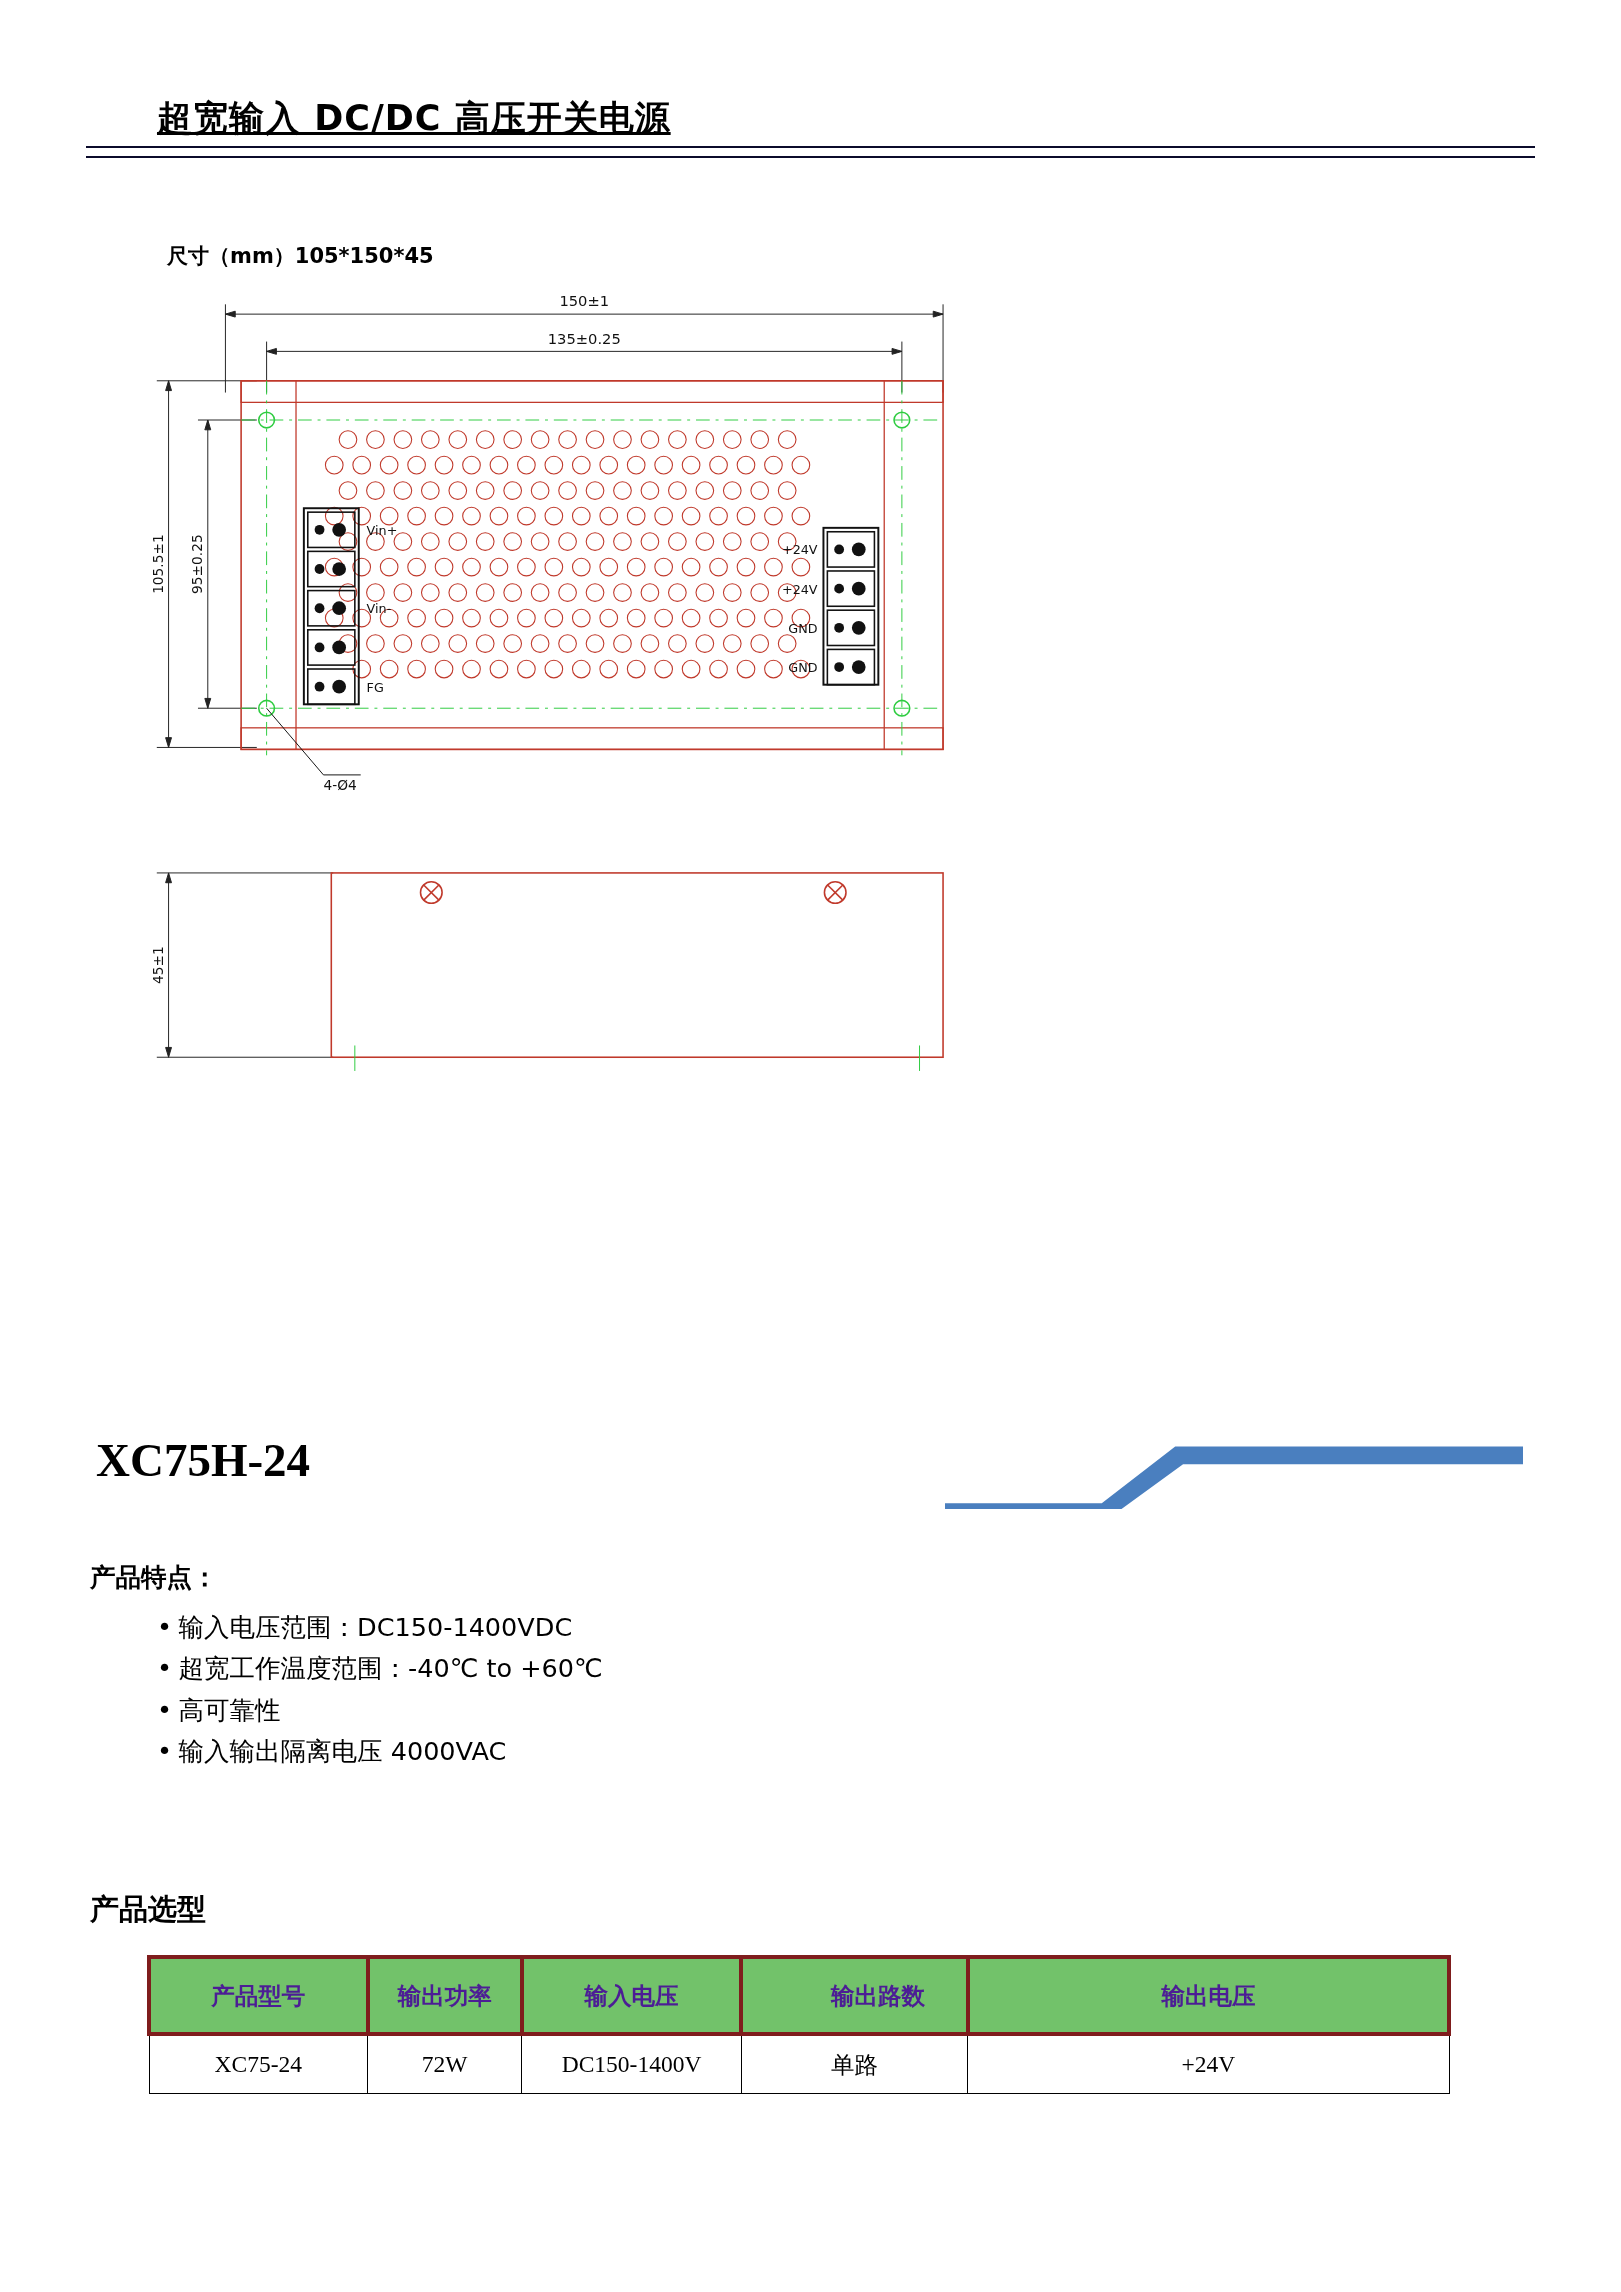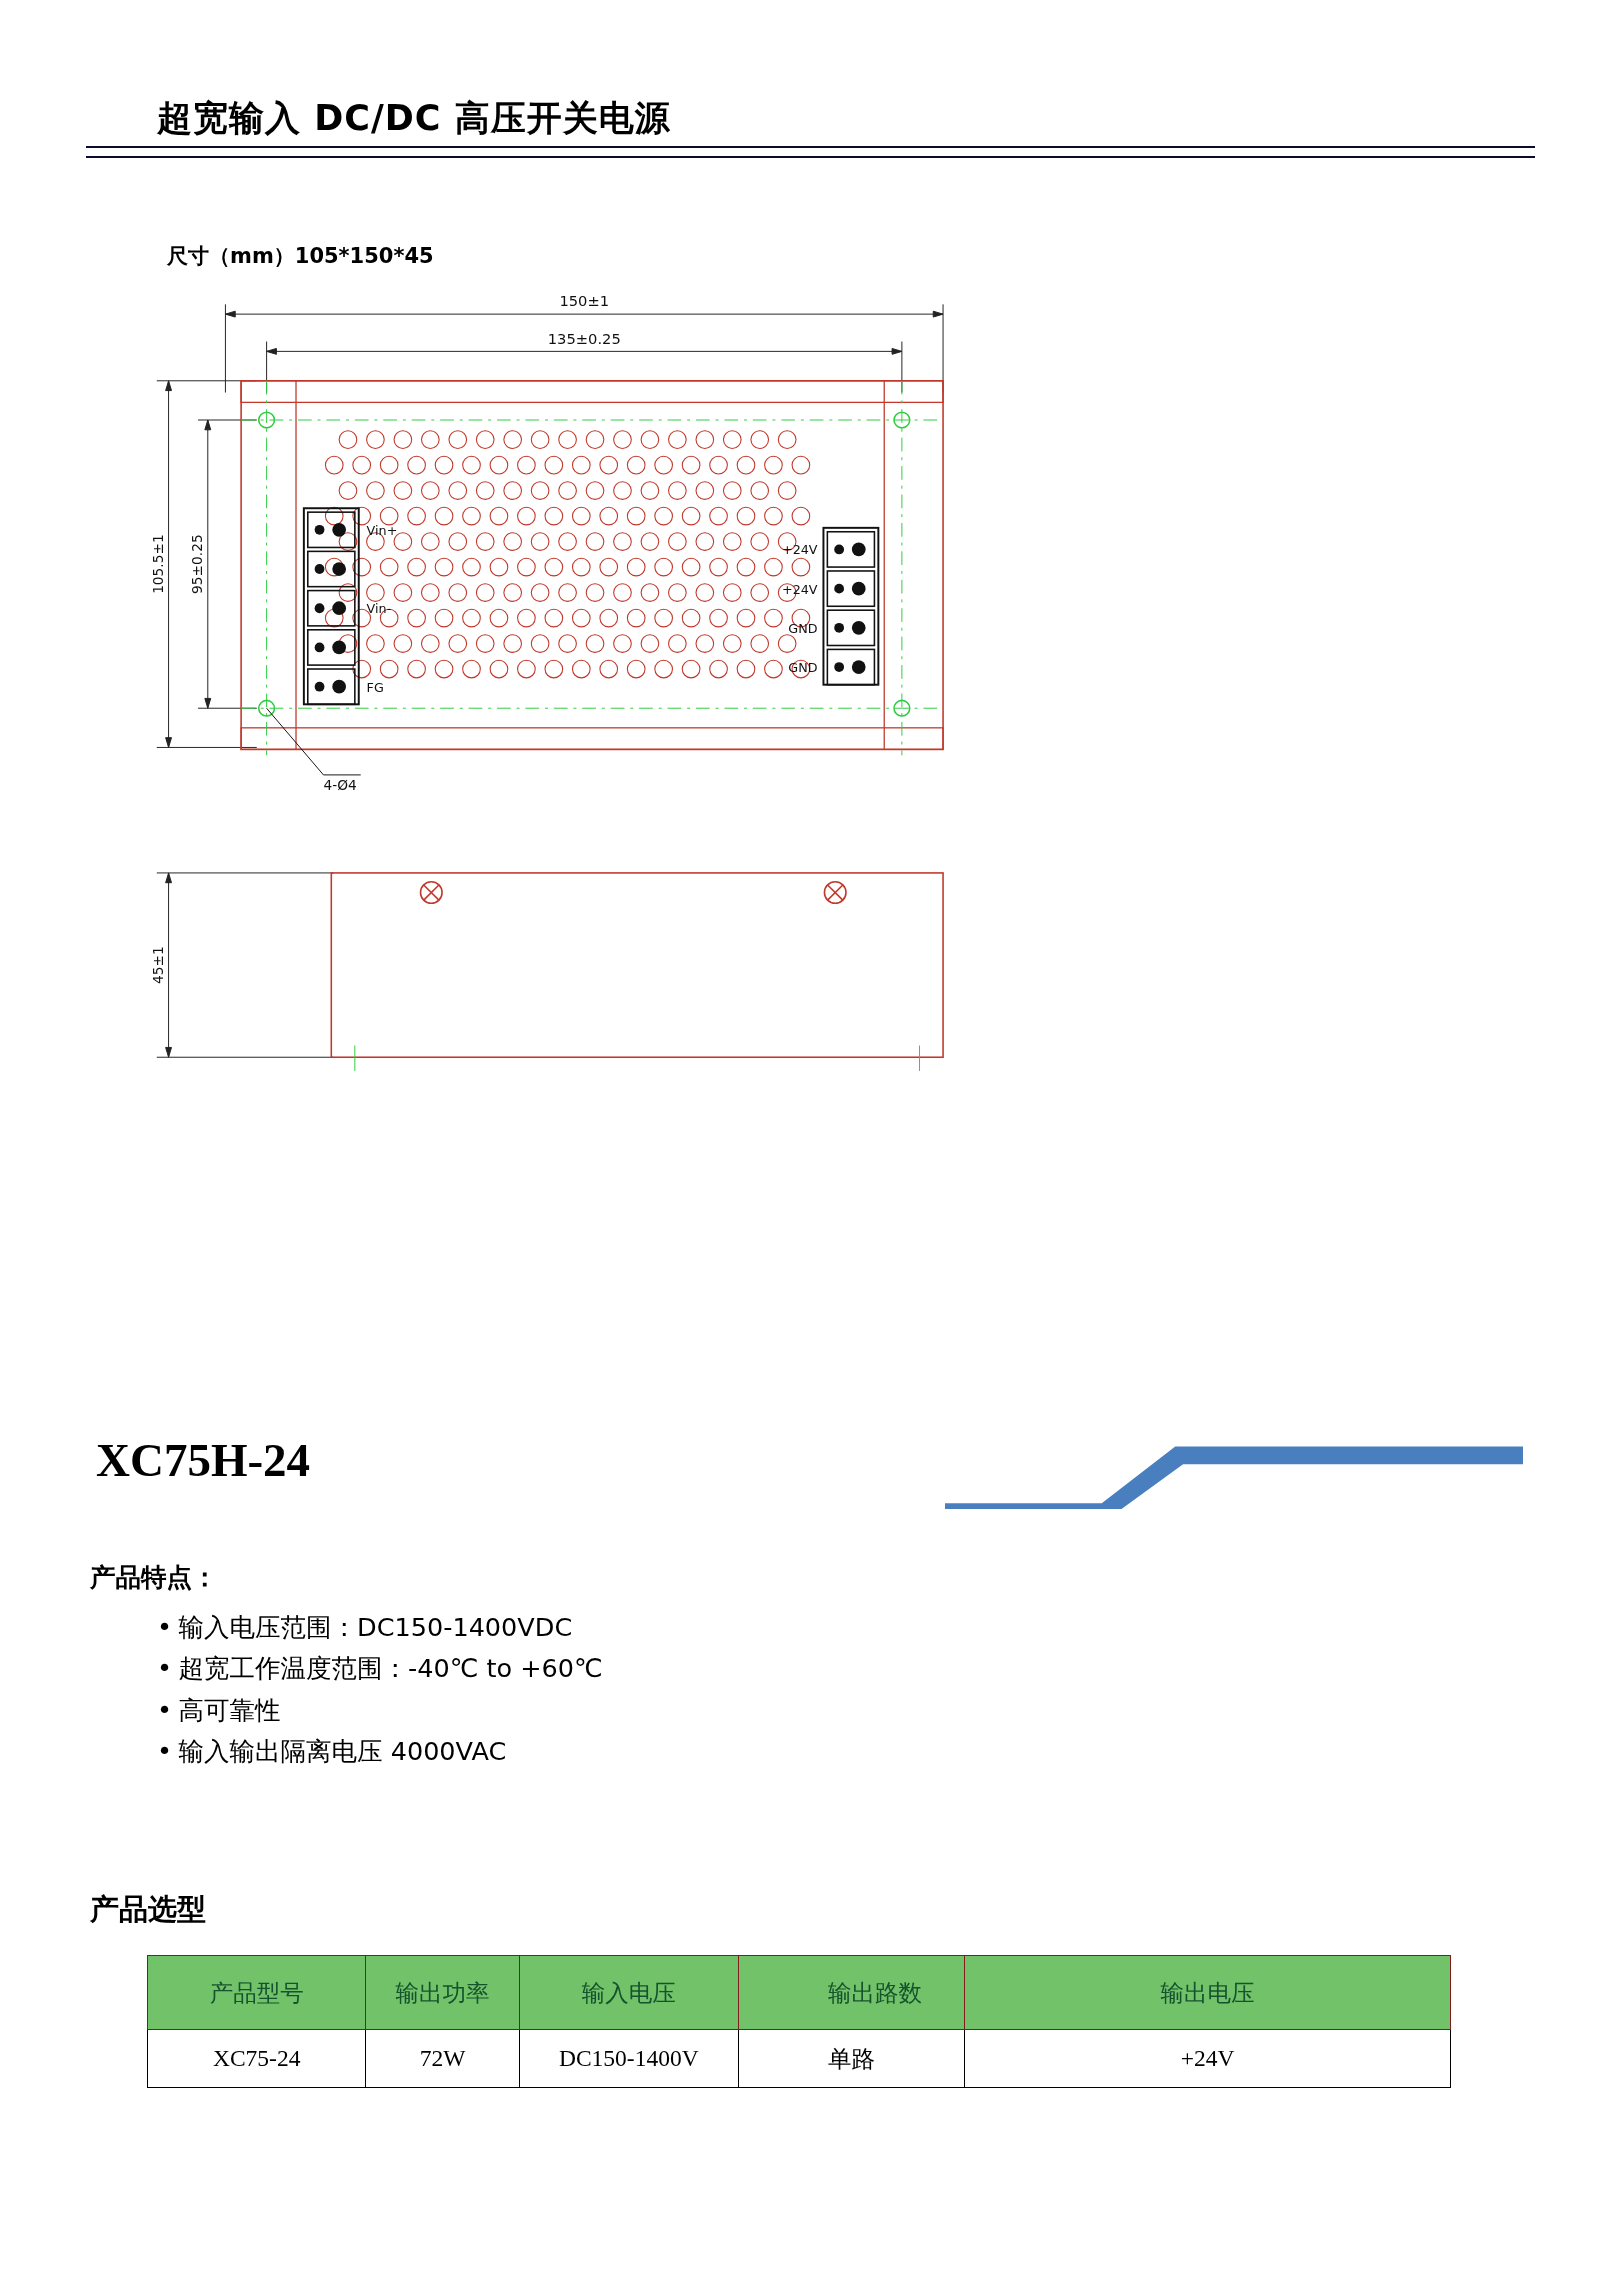--- a/index.html
+++ b/index.html
@@ -18,20 +18,21 @@
     padding:0;
     overflow:hidden;
   }
 
   
   .header-wrap{
     position:absolute;
     left:86px;
     top:98px;
     width:1449px;
+    text-decoration:underline;
   }
   .header-title{
     font-size:35px;
     font-weight:bold;
     letter-spacing:1px;
     line-height:1.15;
     padding-left:71px;
     font-family:"DejaVu Sans", sans-serif;
   }
   .header-rule{
@@ -125,25 +126,25 @@
   table.sel{
     position:absolute;
     left:147px;
     top:1955px;
     width:1304px;
     border-collapse:collapse;
     font-family:"DejaVu Sans", sans-serif;
   }
   table.sel th{
     background:#72c26a;
-    border:1px solid #7f1d1d;
-    font-weight:normal;
+    border:4px solid #7f1d1d;
+    font-weight:bold;
     font-size:23.5px;
     height:71px;
-    color:#14532d;
+    color:#4c1d95;
   }
   table.sel td{
     border:1px solid #000;
     font-size:23.5px;
     height:55px;
     text-align:center;
     font-family:"Liberation Serif", serif;
   }
   .col1{width:225px;}
   .col2{width:157px;}

